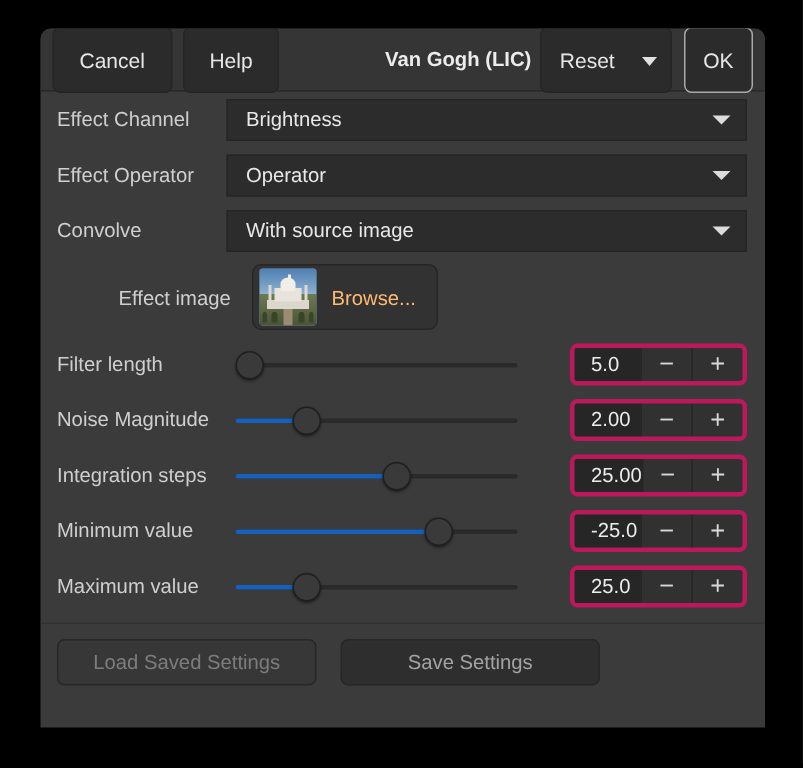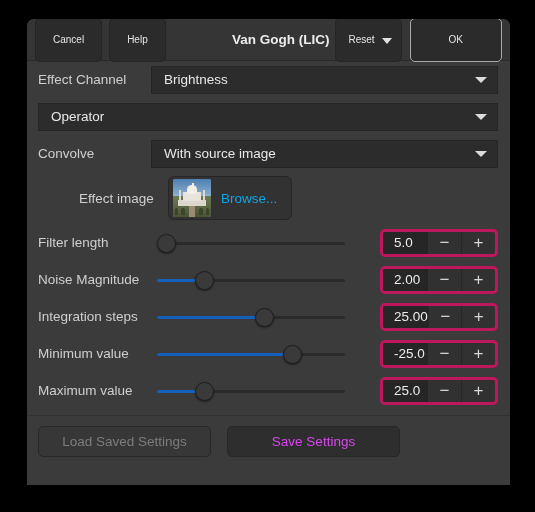--- a/index.html
+++ b/index.html
@@ -27,34 +27,34 @@
     display: flex;
     align-items: center;
     padding: 0 8px;
     box-sizing: border-box;
   }
   .hbtn {
     background: #2b2b2b;
     border: 1px solid #252525;
     border-radius: 5px;
     color: #e6e6e6;
-    font-size: 10px;
+    font-size: 14px;
     height: 44px;
     padding: 0 17px;
     display: flex; align-items: center; justify-content: center;
     cursor: pointer;
     white-space: nowrap;
     box-sizing: border-box;
   }
   .hbtn.cancel { margin-right: 7px; }
   .hbtn.ok {
     border: 1px solid #a9a9a9;
-    padding: 0 38px;
-  }
-  .hbtn.reset { padding: 0 9px 0 12px; gap: 7px; margin-right: 8px; }
+    padding: 0 12px;
+  }
+  .hbtn.reset { padding: 0 9px 0 12px; gap: 18px; margin-right: 8px; }
   #title {
     flex: 1;
     text-align: right;
     color: #ececec;
     font-size: 13.5px;
     font-weight: bold;
     white-space: nowrap;
     padding: 0 6px;
   }
   .chev-sm {
@@ -166,21 +166,21 @@
   .thumb .mn.r { right: 15%; }
   .thumb .tree {
     position: absolute; bottom: 4%; width: 9%; height: 20%;
     background: #3a4427; border-radius: 40% 40% 10% 10%;
   }
   .thumb .tree.t1 { left: 4%; }
   .thumb .tree.t2 { left: 22%; }
   .thumb .tree.t3 { right: 22%; }
   .thumb .tree.t4 { right: 4%; }
   .browse .btxt {
-    color: #0ea5e9;
+    color: #fdba74;
     font-size: 13.5px;
     margin-left: 10px;
     white-space: nowrap;
   }
   
   .srow { height: 37px; }
   .slider {
     position: relative;
     width: 196px;
     height: 24px;
@@ -249,21 +249,21 @@
     padding: 10px 12px 4px 11px;
     margin-top: 6px;
     border-top: 1px solid #313131;
   }
   .fbtn {
     height: 31px;
     width: 173px;
     background: #2e2e2e;
     border: 1px solid #272727;
     border-radius: 5px;
-    color: #d946ef;
+    color: #a3a3a3;
     font-size: 13.5px;
     display: flex; align-items: center; justify-content: center;
     cursor: pointer;
     box-sizing: border-box;
   }
   .fbtn.disabled { color: #7d7d7d; background: #373737; cursor: default; }
 </style>
 </head>
 <body>
 
@@ -290,20 +290,21 @@
 
     <div class="row">
       <div class="lbl">Effect Channel</div>
       <div class="combo">
         <span class="val">Brightness</span>
         <span class="chev"></span>
       </div>
     </div>
 
     <div class="row">
+      <div class="lbl">Effect Operator</div>
       <div class="combo">
         <span class="val">Operator</span>
         <span class="chev"></span>
       </div>
     </div>
 
     <div class="row">
       <div class="lbl">Convolve</div>
       <div class="combo">
         <span class="val">With source image</span>

